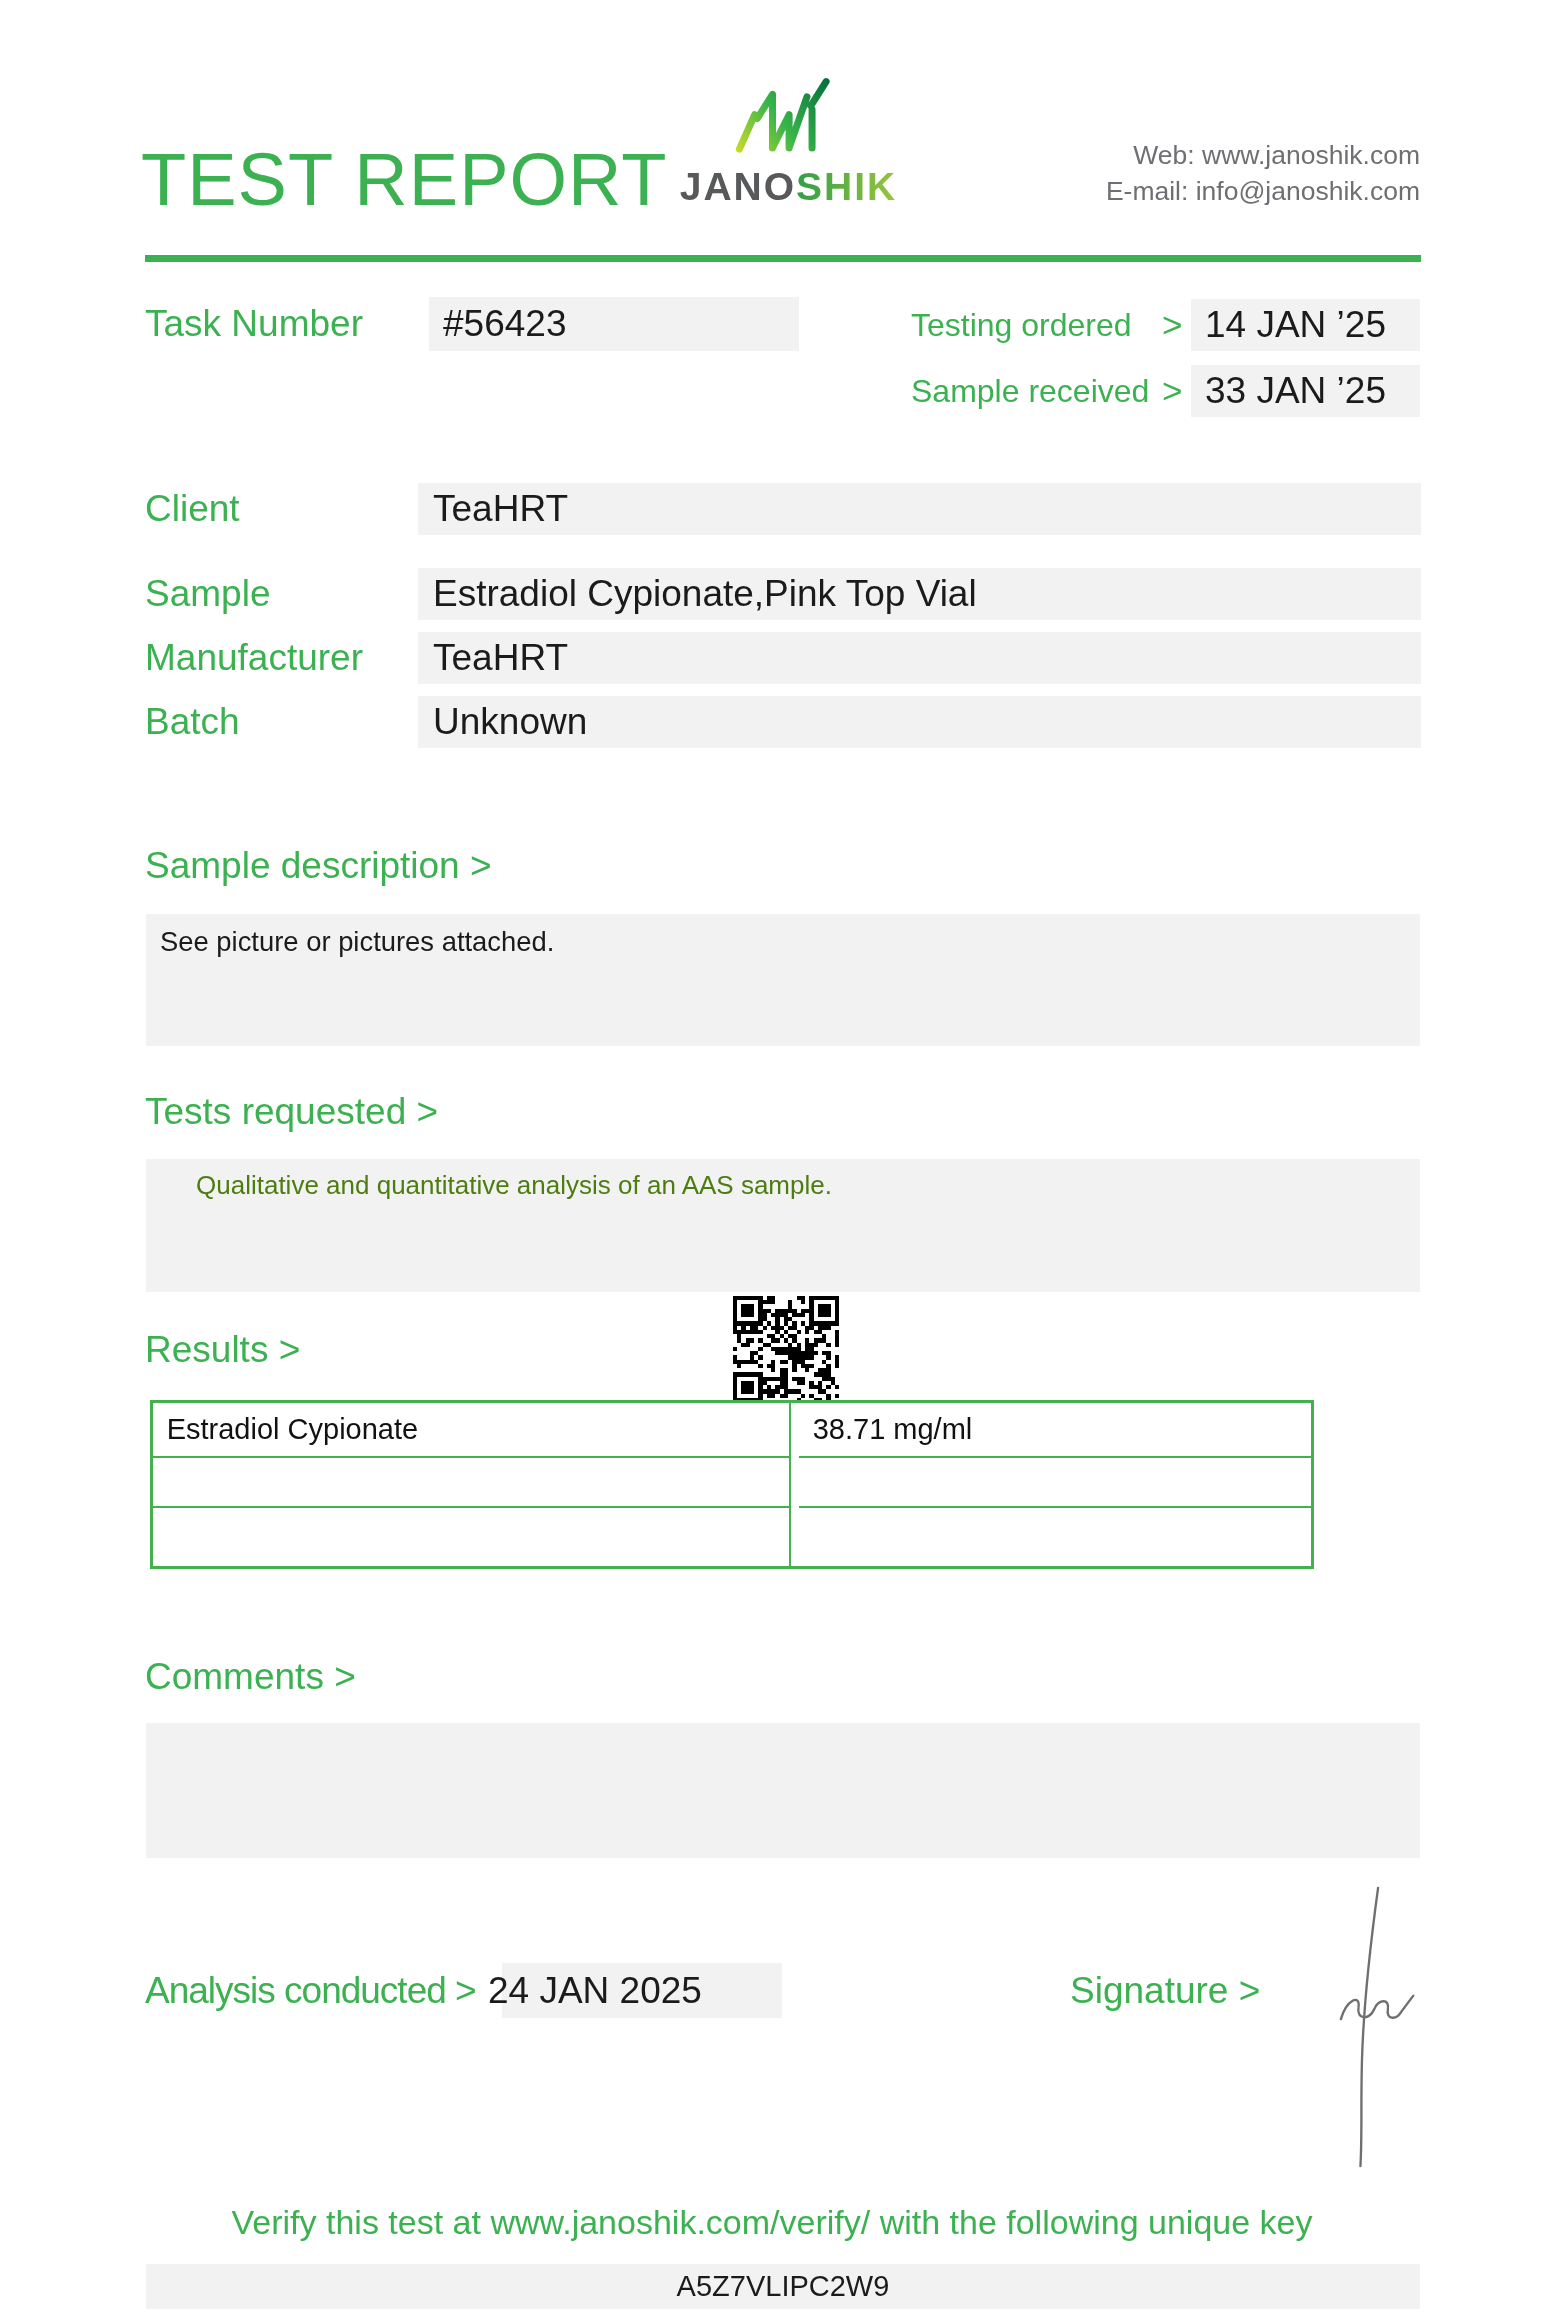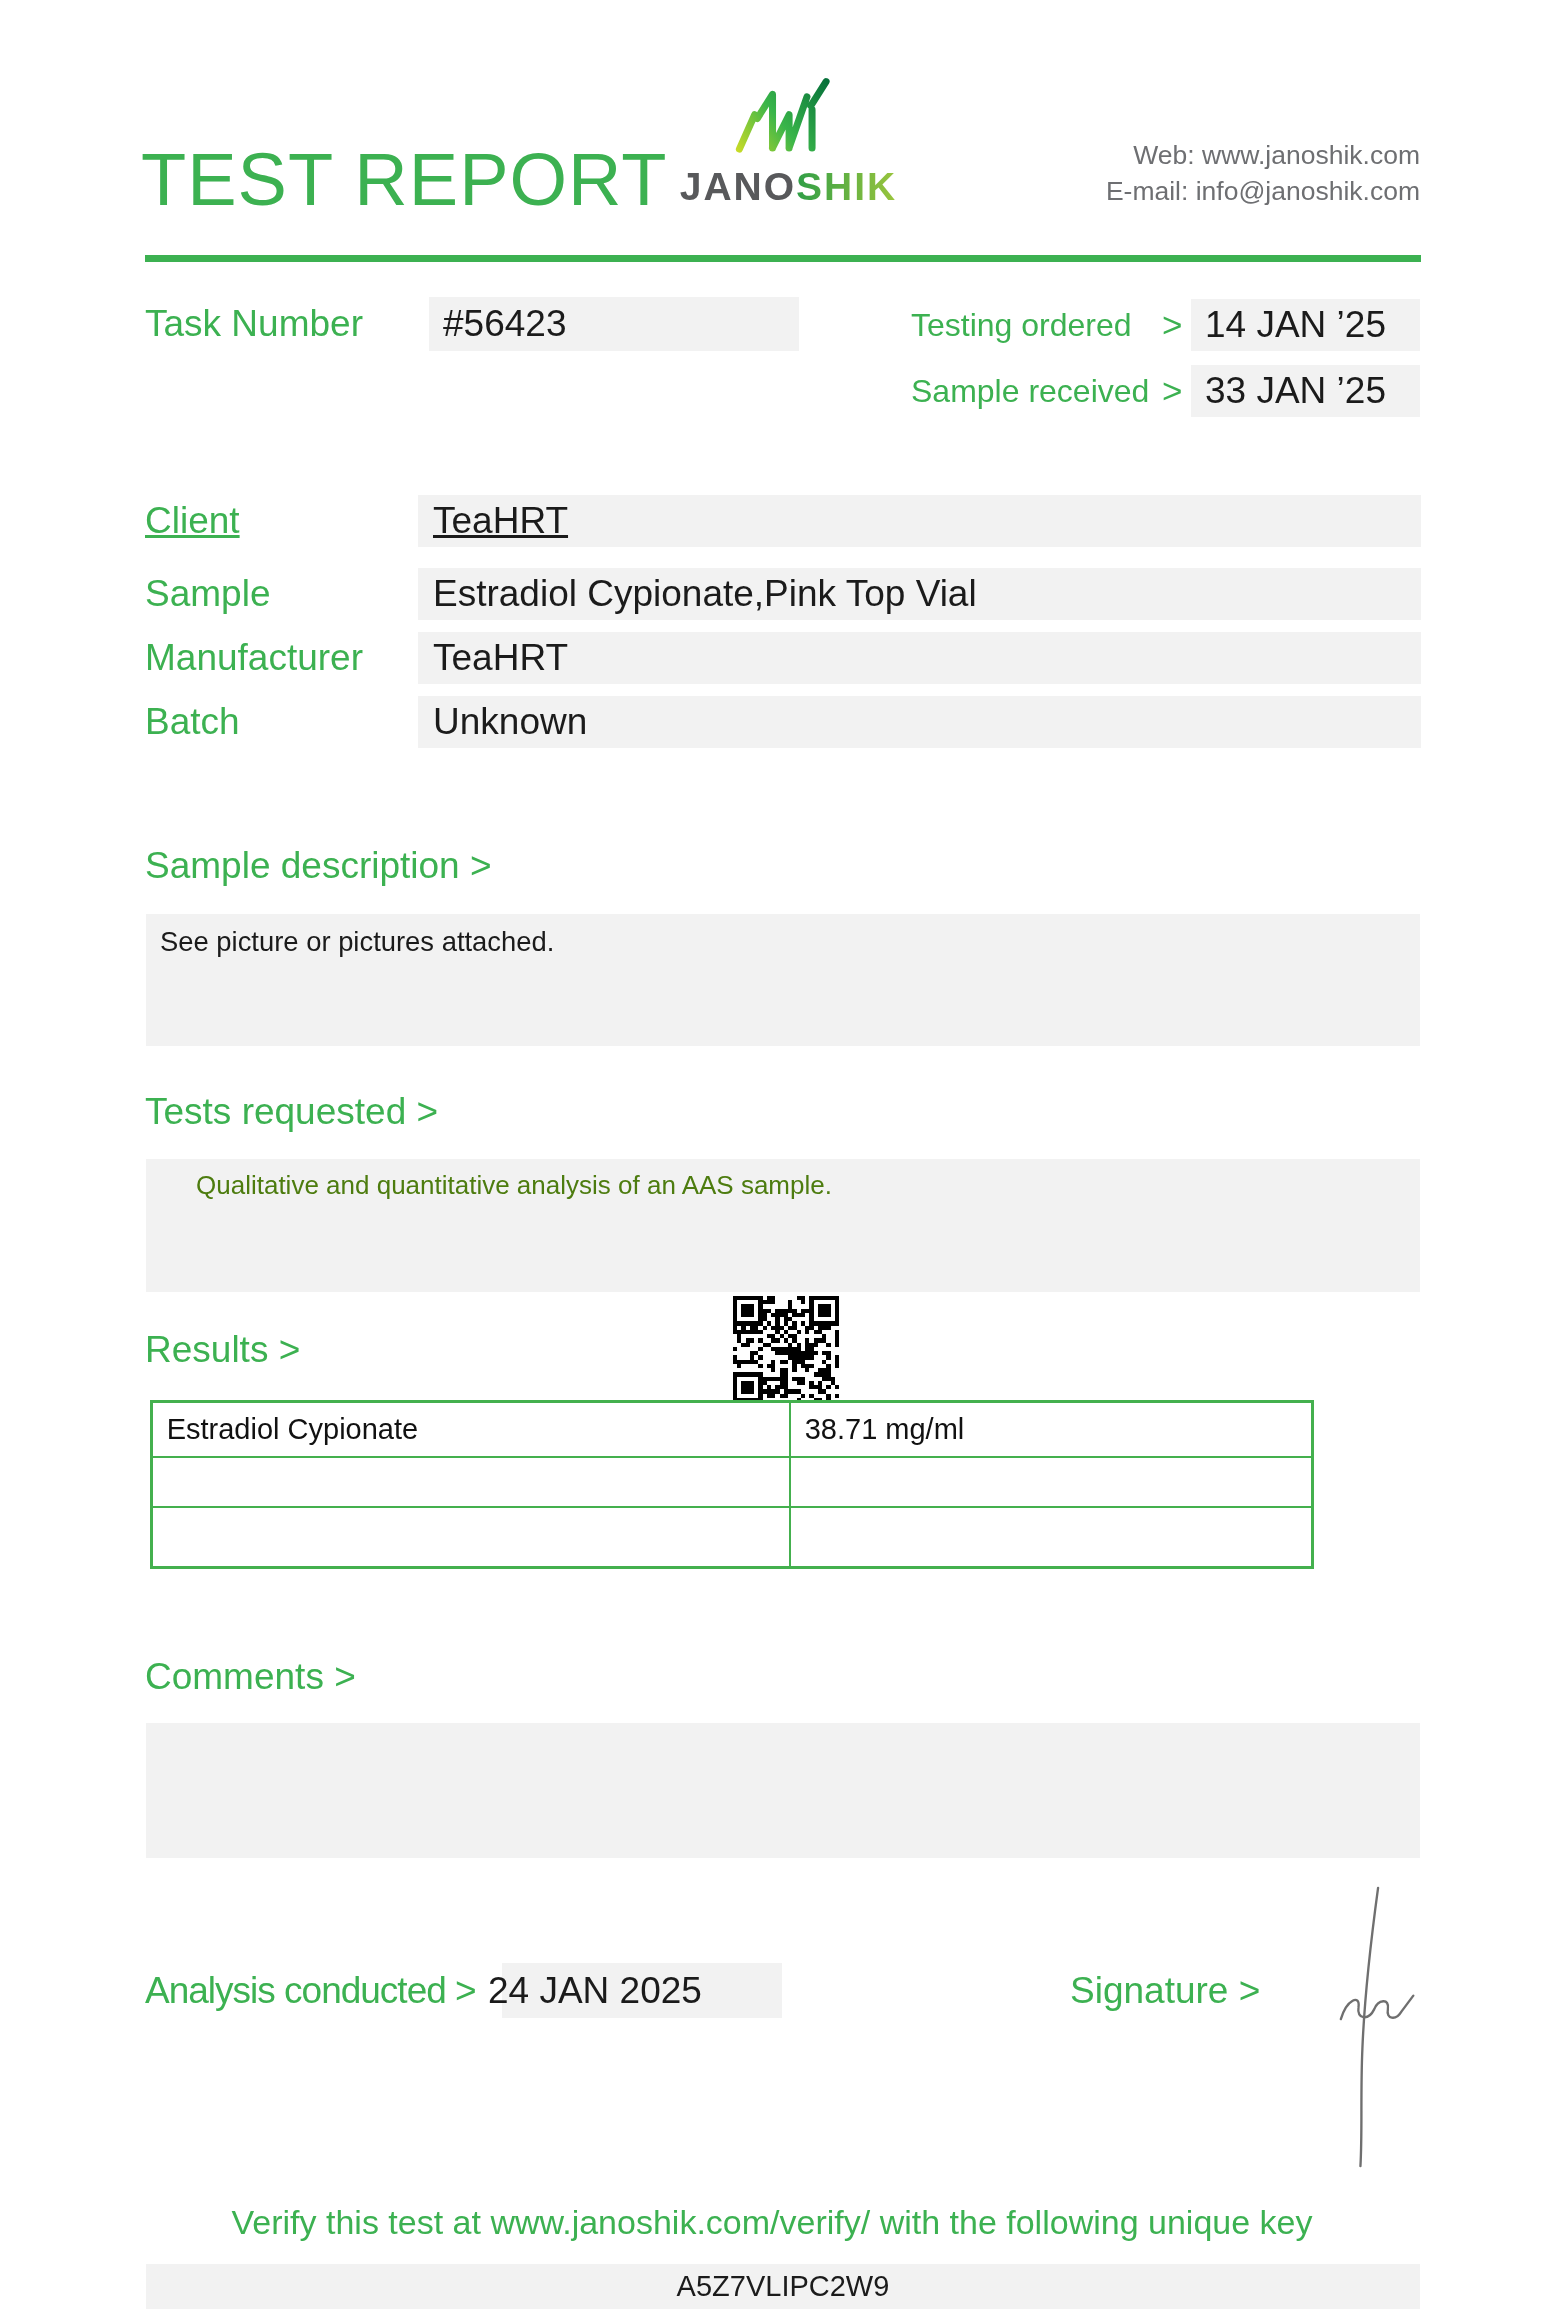--- a/index.html
+++ b/index.html
@@ -31,36 +31,36 @@
   #date1-box{left:1191px;top:299px;width:229px;height:52px;}
   #date1-value{left:1205px;top:299px;line-height:52px;}
   #date2-label{left:911px;top:365px;line-height:52px;}
   #date2-arrow{left:1162px;top:365px;line-height:52px;font-size:35px;}
   #date2-box{left:1191px;top:365px;width:229px;height:52px;}
   #date2-value{left:1205px;top:365px;line-height:52px;}
 
   .info-label{left:145px;font-size:37px;color:#3cb151;line-height:52px;white-space:nowrap;}
   .info-box{left:418px;width:1003px;height:52px;}
   .info-value{left:433px;line-height:52px;}
-  .r0{top:495px;text-decoration:underline;} .r1{top:568px;} .r2{top:632px;} .r3{top:696px;}
+  .r0{top:483px;} .r1{top:568px;} .r2{top:632px;} .r3{top:696px;}
 
   .section-heading{left:145px;font-size:37px;color:#3cb151;white-space:nowrap;}
   #desc-heading{top:845px;}
   #desc-box{left:146px;top:914px;width:1274px;height:132px;}
   #desc-text{left:160px;top:926px;font-size:27.4px;color:#1b1b1b;}
   #tests-heading{top:1091px;}
   #tests-box{left:146px;top:1159px;width:1274px;height:133px;}
   #tests-text{left:160px;top:1170px;font-size:26px;color:#4d7c0f;margin-left:36px;}
 
   #results-heading{top:1329px;}
   #qr{left:733px;top:1296px;width:106px;height:106px;}
 
   #results-table{left:150px;top:1400px;width:1164px;height:169px;border:3.9px solid #44b04e;box-sizing:border-box;display:grid;grid-template-columns:638px 1fr;grid-template-rows:55px 50px 1fr;}
   #results-table .cell{border-right:2.9px solid #44b04e;border-bottom:2.9px solid #44b04e;font-size:29px;color:#111;padding-left:13.7px;display:flex;align-items:center;white-space:nowrap;overflow:hidden;}
-  #results-table .cell.last-col{border-right:none;}
+  #results-table .cell.last-col{border-right:none;margin-left:8px;}
   #results-table .cell.last-row{border-bottom:none;}
 
   #comments-heading{top:1656px;}
   #comments-box{left:146px;top:1723px;width:1274px;height:135px;}
   #comments-text{left:160px;top:1735px;font-size:27.4px;color:#1b1b1b;}
 
   #signature-svg{left:1284px;top:1882px;width:147px;height:289px;}
   #analysis-label{left:145px;top:1963px;line-height:55px;letter-spacing:-1px;}
   #analysis-box{left:502px;top:1963px;width:280px;height:55px;}
   #analysis-value{left:488px;top:1963px;line-height:55px;}

